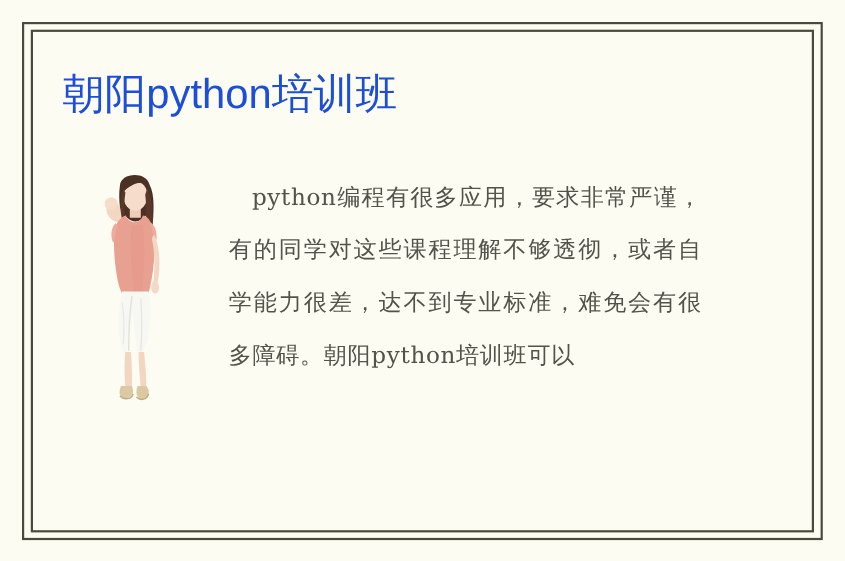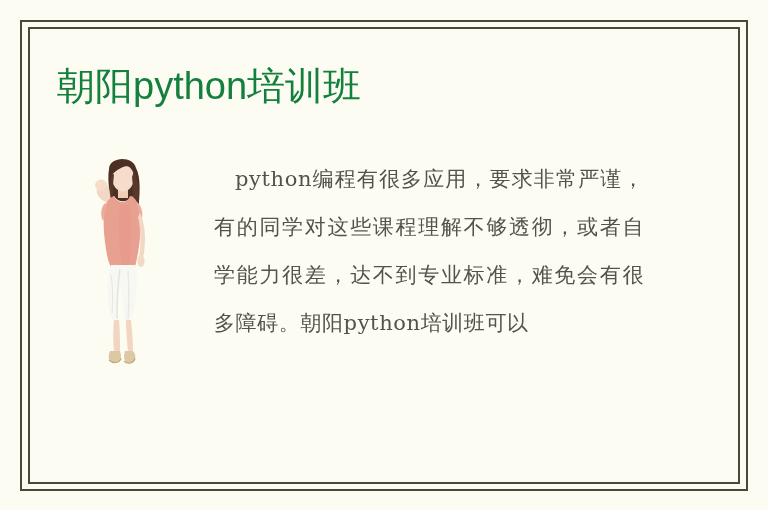--- a/index.html
+++ b/index.html
@@ -44,30 +44,30 @@
     pointer-events: none;
   }
 
   
   .title {
     position: absolute;
     left: 57px;
     top: 62px;
     font-size: 38px;
     line-height: 48px;
-    color: #15803d;
+    color: #1d4ed8;
     font-family: "Liberation Sans", "DejaVu Sans", sans-serif;
     letter-spacing: 0px;
     white-space: nowrap;
   }
 
   
   .article {
     position: absolute;
-    left: 214px;
+    left: 208px;
     top: 155px;
     width: 430px;
   }
   .article-text {
     margin: 0;
     font-family: "DejaVu Serif", "Liberation Serif", serif;
     font-size: 21px;
     line-height: 48px;
     color: #53534c;
     text-align: justify;

